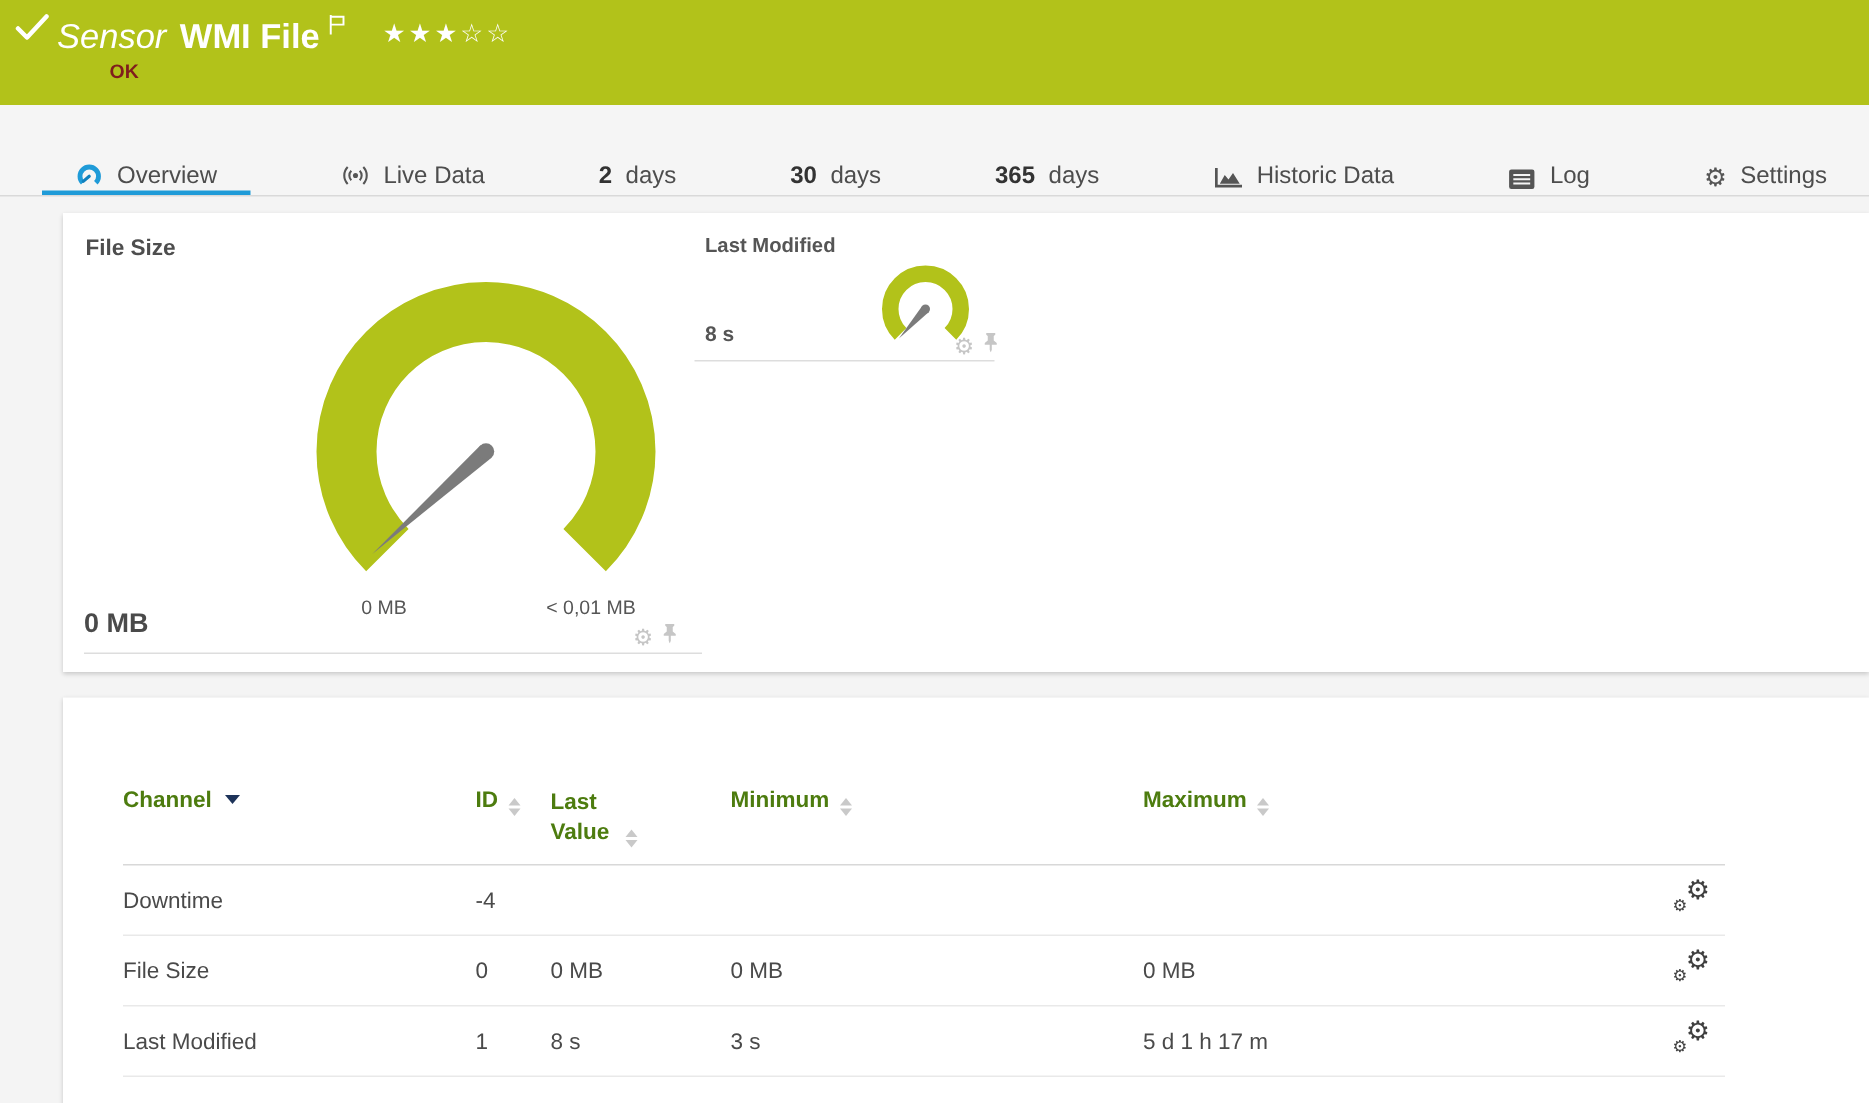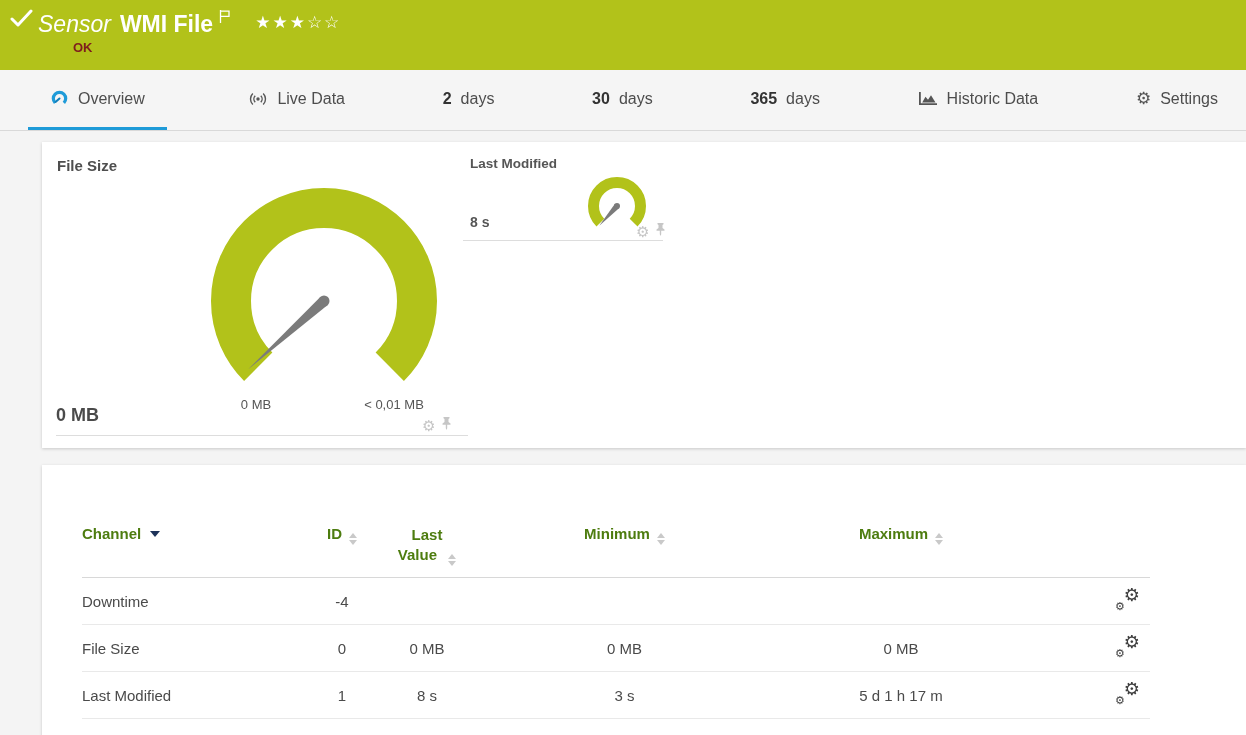--- a/index.html
+++ b/index.html
@@ -12,21 +12,21 @@
   .sensor-label{font-style:italic;font-weight:400;margin-right:9px;}
   .sensor-name{font-weight:bold;}
   .flag-icon{margin-left:5px;vertical-align:8px;display:inline-block;}
   .stars{margin-left:24px;font-size:17px;letter-spacing:2px;color:#fff;vertical-align:4px;cursor:pointer;}
   .status-ok{position:absolute;left:73px;top:40px;color:#7f1d1d;font-weight:bold;font-size:13px;}
 
   
   .tabbar{position:absolute;top:70px;left:0;right:0;height:61px;background:#f5f5f5;
     border-bottom:1px solid #d9d9d9;display:flex;justify-content:space-between;
     align-items:stretch;padding:0 12px 0 28px;box-sizing:border-box;}
-  .tab{display:flex;align-items:center;gap:9px;padding:0 16px;font-size:16px;color:#4d4d4d;
+  .tab{display:flex;align-items:flex-end;gap:9px;padding:0 16px;font-size:16px;color:#4d4d4d;
     cursor:pointer;border-bottom:3px solid transparent;box-sizing:border-box;white-space:nowrap;}
   .tab.active{border-bottom-color:#1f9bd8;padding:0 22px;}
   .tab .num{font-weight:bold;color:#333;}
   .tab svg{flex:0 0 auto;}
   .gear-glyph{font-size:17px;line-height:1;color:#555;}
 
   
   .panel{position:absolute;left:42px;right:0;background:#fff;box-shadow:0 1px 3px rgba(0,0,0,0.18);}
   #panel-gauges{top:142px;height:306px;}
   #panel-table{top:465px;height:295px;}
@@ -48,21 +48,21 @@
   .mini-gauge{position:absolute;left:540px;top:33px;}
   #lm-value{position:absolute;left:428px;top:72px;font-size:14px;font-weight:bold;color:#555;}
   #lm-actions{left:594px;top:80px;}
   #lm-sep{left:421px;top:98px;width:200px;}
 
   
   .tbl{margin:60px 0 0 40px;width:1068px;font-size:15px;}
   .trow{display:grid;grid-template-columns:235px 50px 120px 275px 278px 110px;}
   .trow.thead{color:#4d7c0f;font-weight:bold;border-bottom:1px solid #d8d8d8;padding-bottom:11px;cursor:pointer;}
   .trow.tbody{height:46px;border-bottom:1px solid #e9e9e9;color:#4a4a4a;align-items:center;}
-  .c-id,.c-lv,.c-min,.c-max{text-align:center;}
+  .c-id,.c-lv,.c-min,.c-max{text-align:left;}
   .c-gear{text-align:right;padding-right:10px;}
   .hwrap{display:inline-block;max-width:62px;line-height:20px;}
   .sort{display:inline-flex;flex-direction:column;gap:2px;margin-left:7px;vertical-align:1px;}
   .sort b{display:block;width:0;height:0;border-left:4px solid transparent;border-right:4px solid transparent;}
   .sort .u{border-bottom:5px solid #c9c9c9;}
   .sort .d{border-top:5px solid #c9c9c9;}
   .caret-down{display:inline-block;width:0;height:0;border-left:5px solid transparent;
     border-right:5px solid transparent;border-top:6px solid #1d3359;margin-left:9px;vertical-align:2px;}
   .gears{position:relative;display:inline-block;width:26px;height:22px;cursor:pointer;}
   .gears .g-big{position:absolute;right:0;top:-3px;font-size:18px;color:#3f3f3f;line-height:1;}
@@ -117,20 +117,27 @@
     <span>days</span>
   </div>
   <div class="tab">
     <svg width="20" height="16" viewBox="0 0 20 16" fill="#555">
       <path d="M1 1h1.8v11.2H19V14H1z"></path>
       <path d="M4.2 11.5l3.3-5.8 2.5 3 3-4.4 4.5 7.2z"></path>
     </svg>
     <span>Historic Data</span>
   </div>
   <div class="tab">
+    <svg width="19" height="15" viewBox="0 0 20 16">
+      <rect x="1" y="1" width="18" height="14" rx="1.6" fill="#555"></rect>
+      <path d="M4 5h12M4 8h12M4 11h12" stroke="#f5f5f5" stroke-width="1.4"></path>
+    </svg>
+    <span>Log</span>
+  </div>
+  <div class="tab">
     <span class="gear-glyph">⚙</span>
     <span>Settings</span>
   </div>
 </div>
 
 <div class="panel" id="panel-gauges">
   <div class="gauge-title">File Size</div>
 
   <svg class="big-gauge" width="240" height="207" viewBox="0 0 240 207">
     <path d="M54.24 180.76 A93 93 0 1 1 185.76 180.76" fill="none" stroke="#b2c21a" stroke-width="40"></path>

